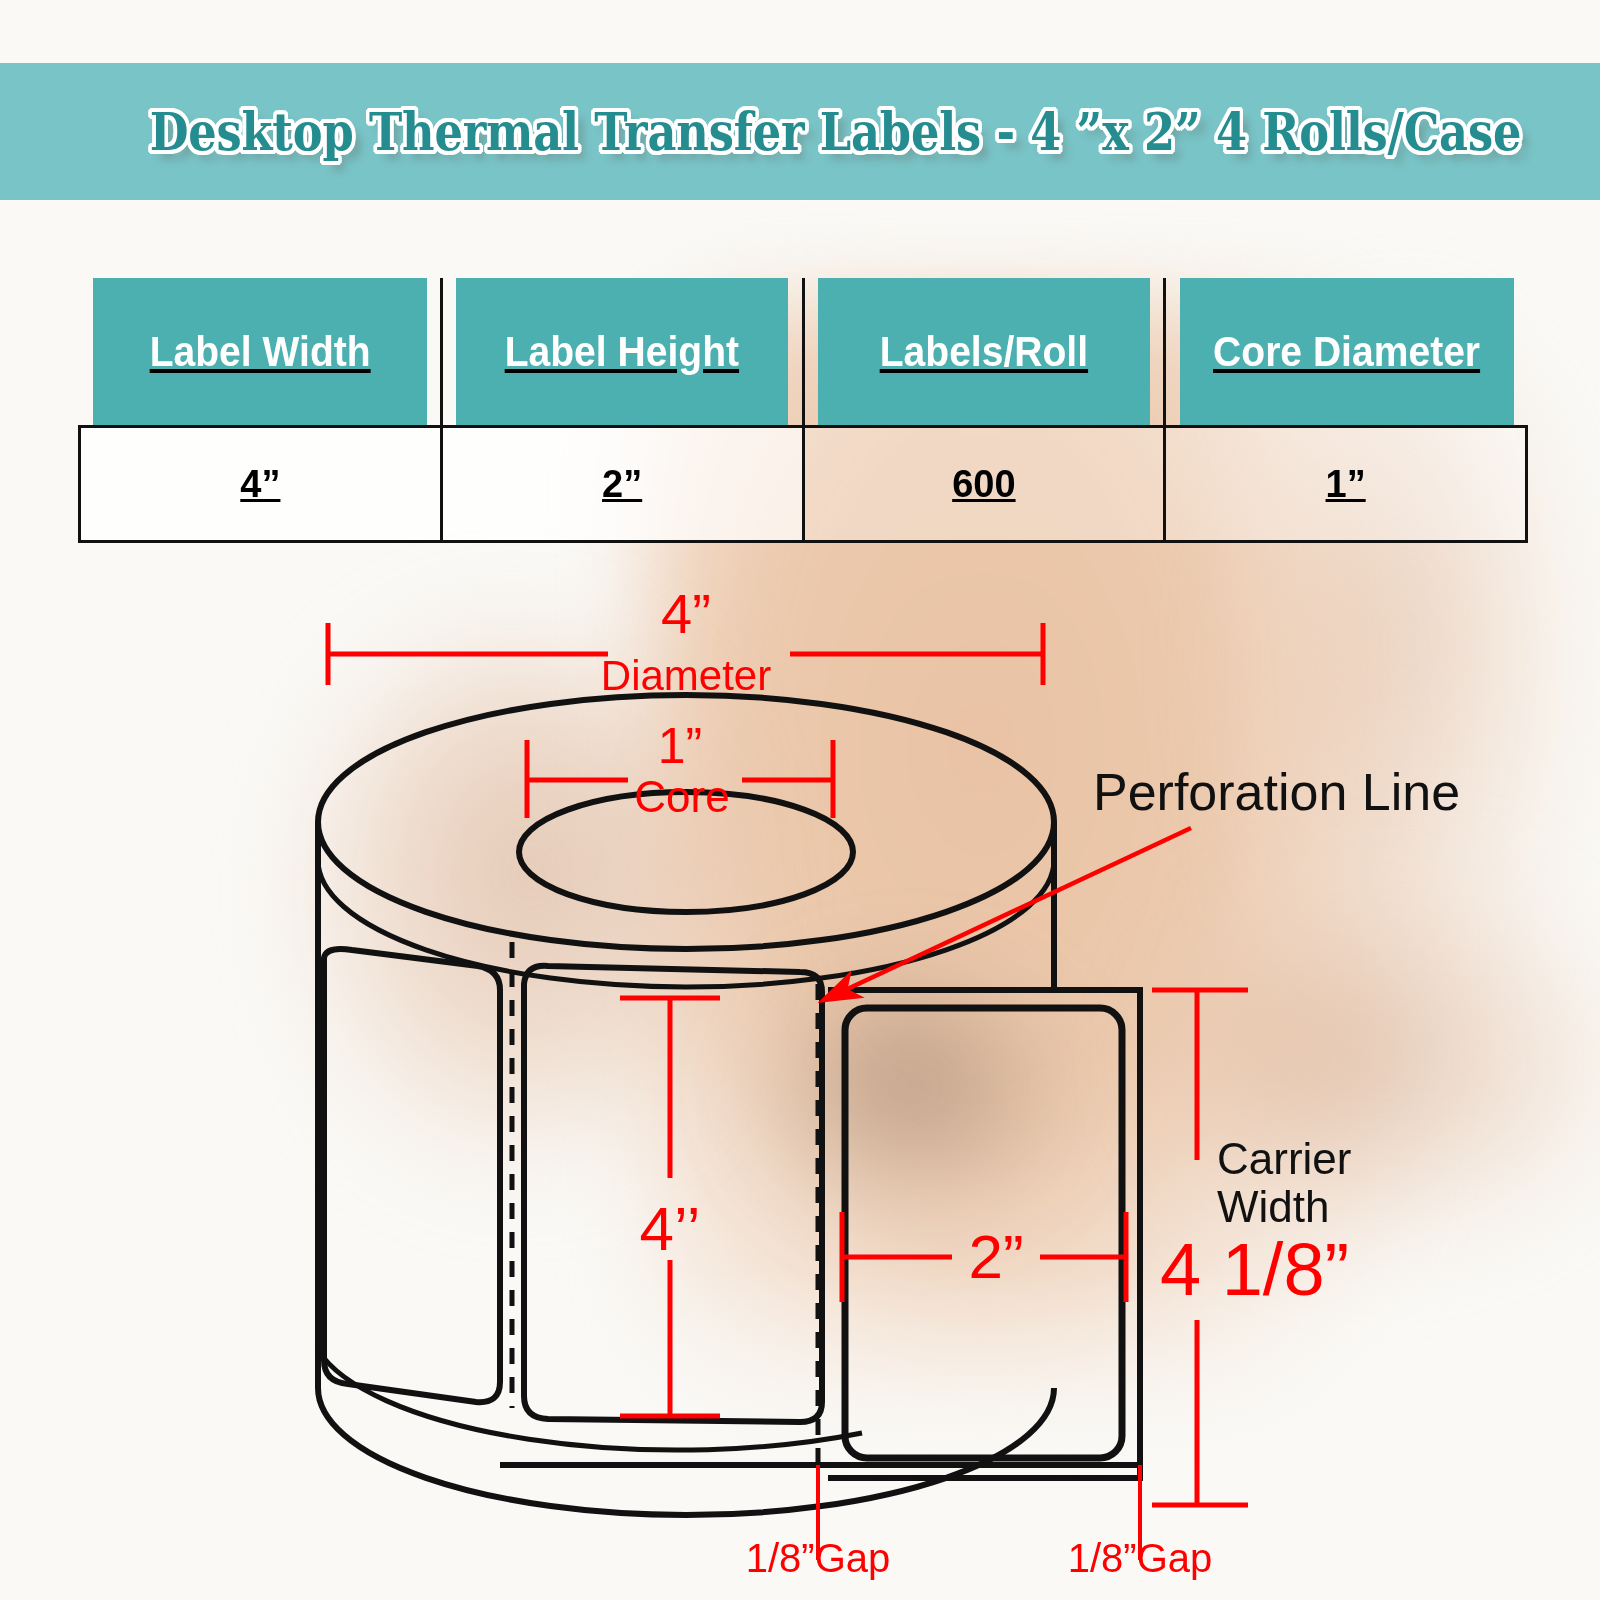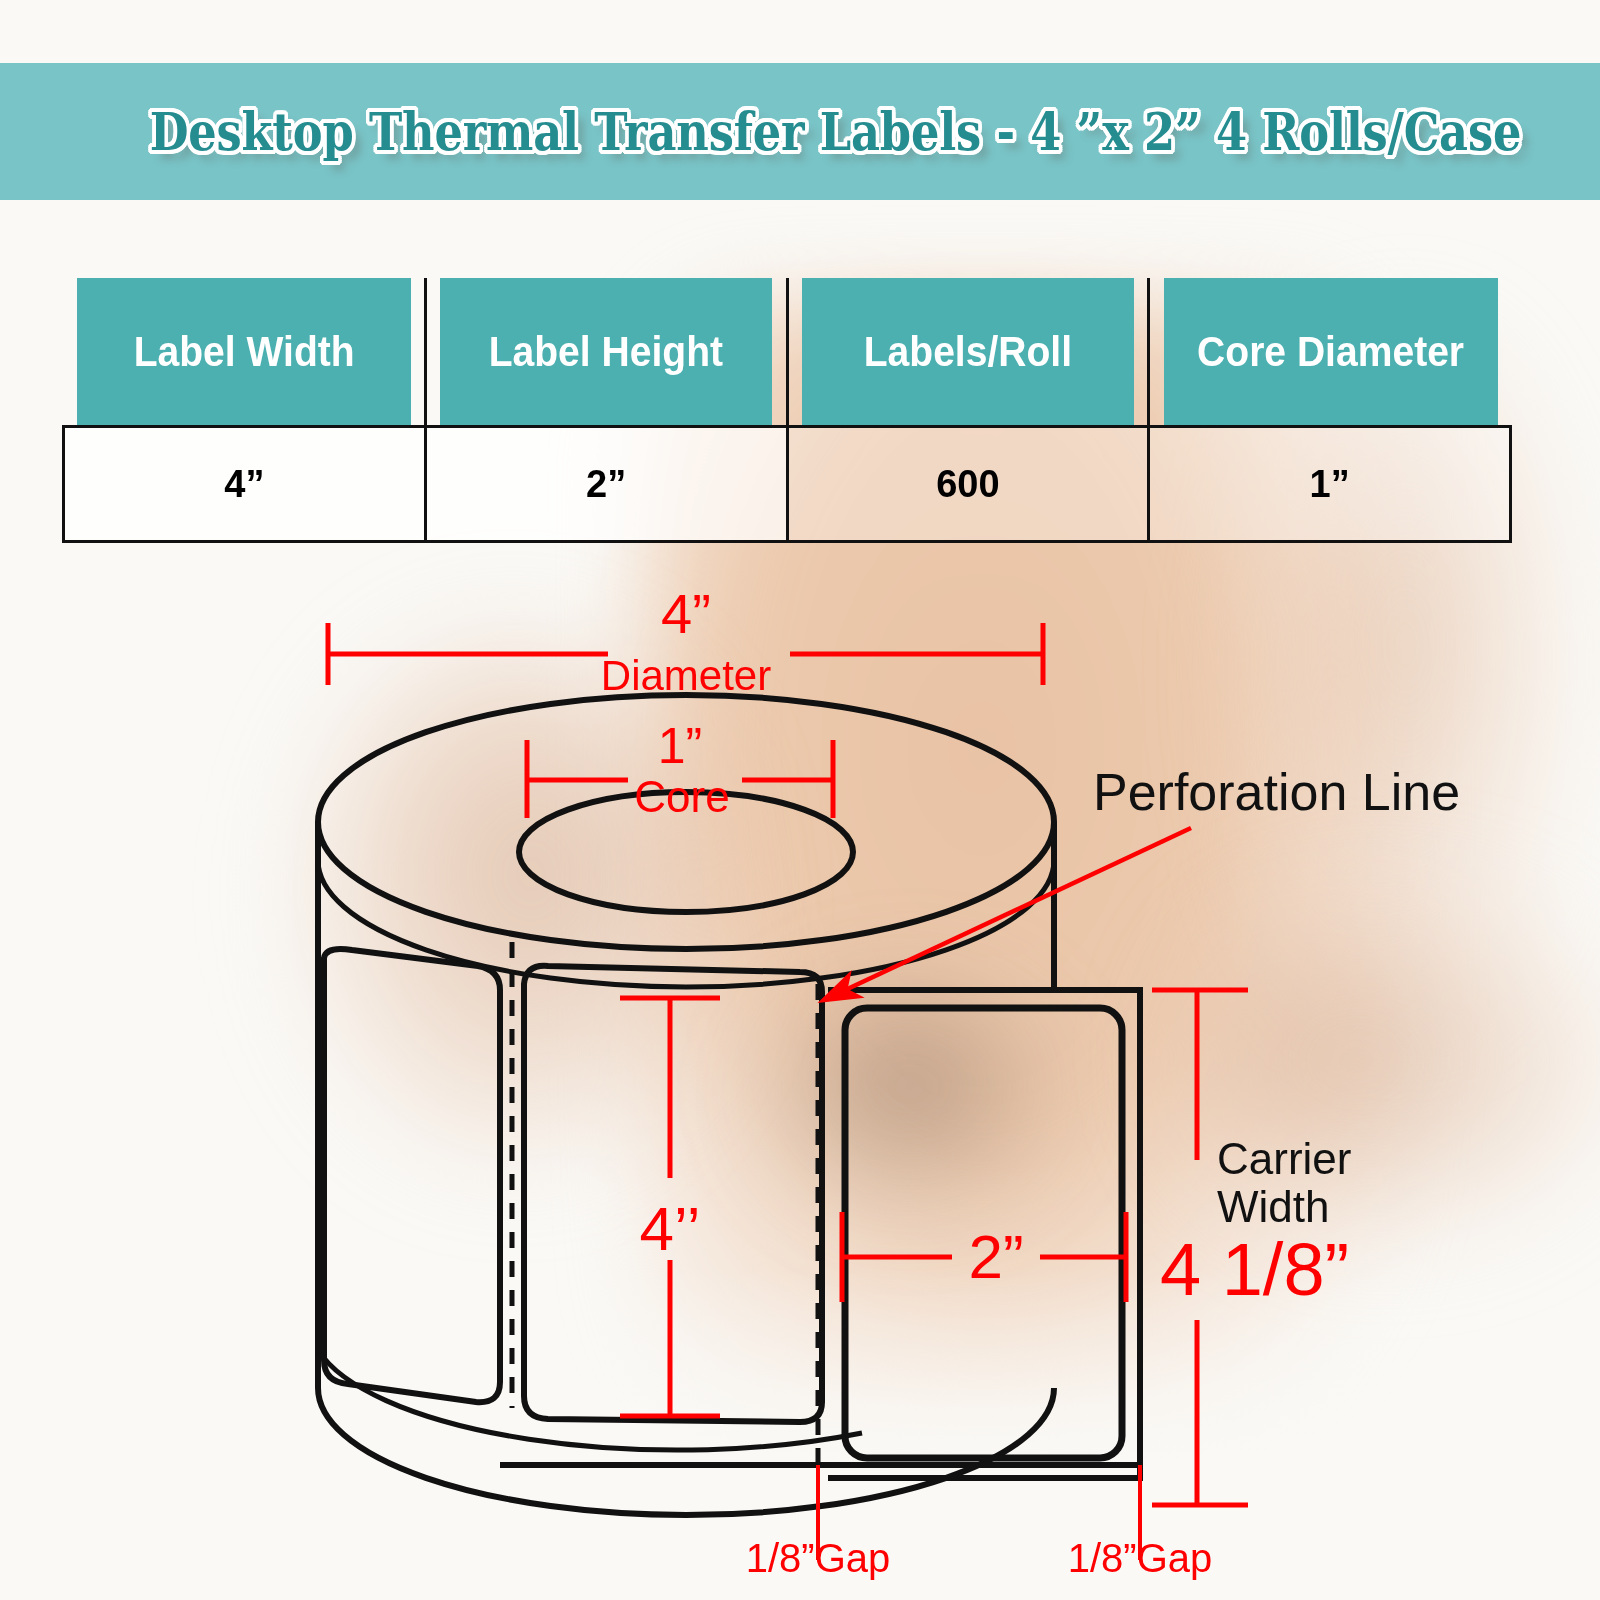--- a/index.html
+++ b/index.html
@@ -63,22 +63,22 @@
     text-shadow:
       -3px -3px 0 #fff, 3px -3px 0 #fff, -3px 3px 0 #fff, 3px 3px 0 #fff,
       -4px 0 0 #fff, 4px 0 0 #fff, 0 -4px 0 #fff, 0 4px 0 #fff,
       -2px -4px 0 #fff, 2px -4px 0 #fff, -2px 4px 0 #fff, 2px 4px 0 #fff,
       -4px -2px 0 #fff, 4px -2px 0 #fff, -4px 2px 0 #fff, 4px 2px 0 #fff,
       9px 9px 9px rgba(90,70,60,0.30);
   }
 
   
   .spec-table{
-    position:absolute;left:62px;top:278px;width:1450px;z-index:6;
-    border-collapse:collapse;table-layout:fixed;
+    position:absolute;left:78px;top:278px;width:1450px;z-index:6;
+    border-collapse:collapse;table-layout:fixed;text-decoration:underline;
   }
   .spec-table th{
     background:#4CAFB0;color:#ffffff;
     font-size:42px;font-weight:700;
     height:147px;padding:0 6px;text-align:center;vertical-align:middle;
     border-left:3px solid #111;border-right:3px solid #111;
     transform:scaleX(0.93);
     white-space:nowrap;
   }
   .spec-table th:first-child{border-left:0;}

